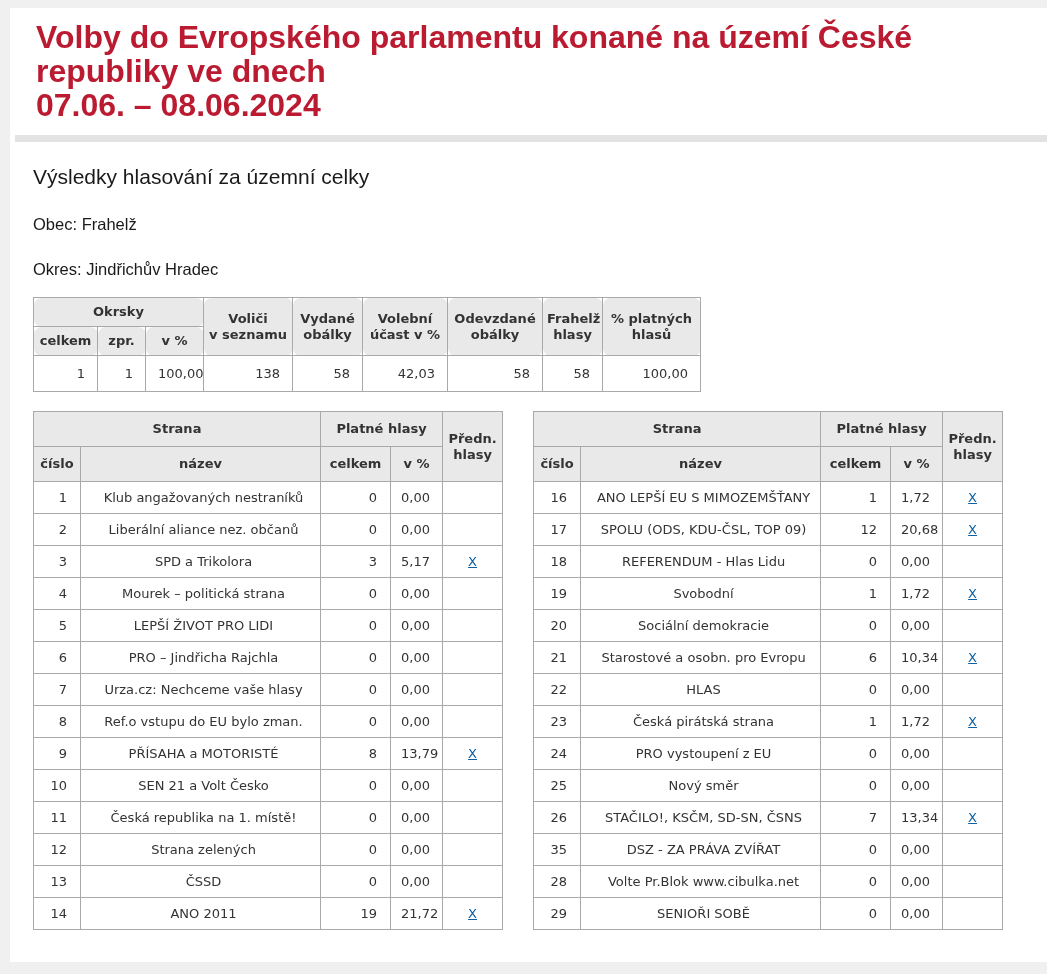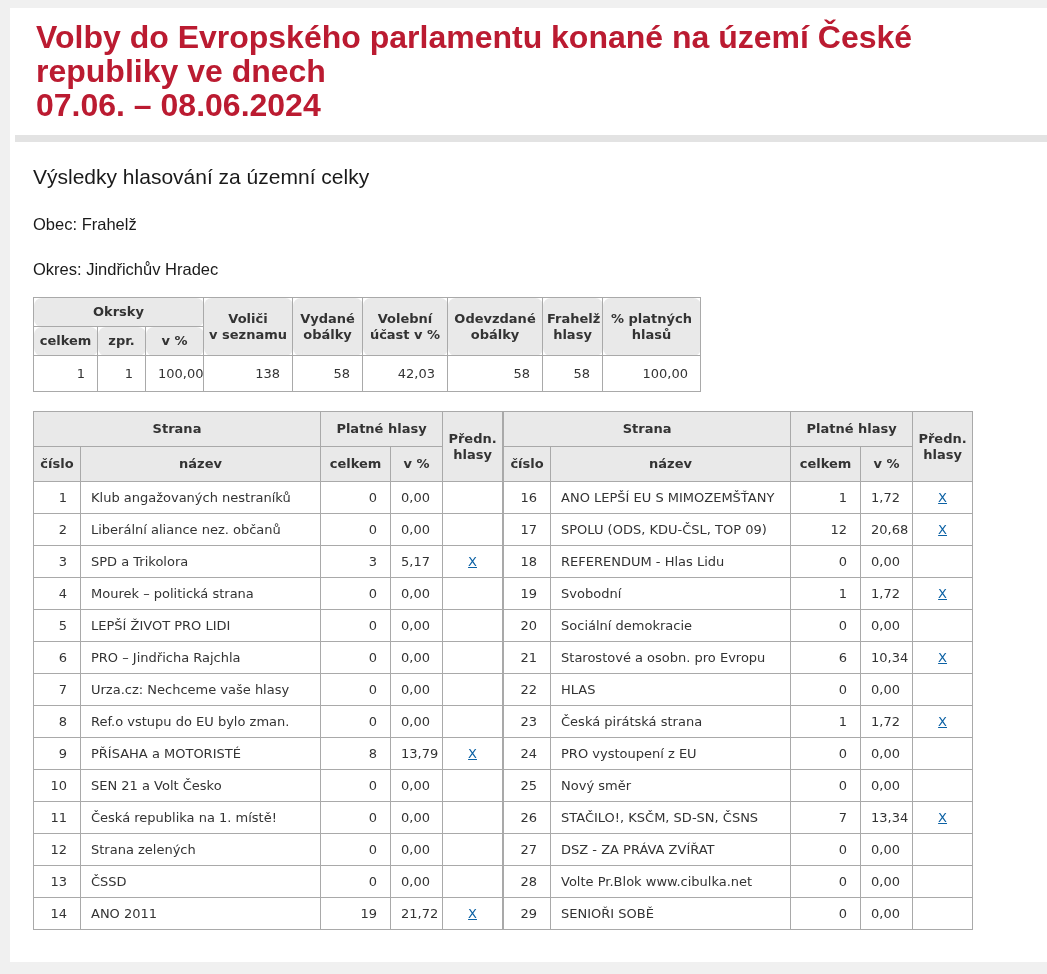--- a/index.html
+++ b/index.html
@@ -69,27 +69,28 @@
     color: #333;
     background: #fff;
   }
   
   .summary-table { margin: 18px 0 0 23px; width: 667px; }
   .summary-table th { padding: 6px 4px; border-radius: 8px; }
   .summary-table td { padding: 10px 12px; text-align: right; }
   
   .tables-row {
     display: flex;
+    gap: 30px;
     margin: 19px 0 0 23px;
   }
   .party-table { width: 470px; }
   .party-table th { padding: 9px 4px; }
   .party-table td { padding: 8px 10px; }
   .party-table td.cell-num { text-align: right; padding-right: 13px; }
-  .party-table td.cell-name { text-align: left; padding-right: 4px; white-space: nowrap; }
+  .party-table td.cell-name { text-align: center; padding-right: 4px; white-space: nowrap; }
   .party-table td.cell-predn { text-align: center; padding: 8px 4px; }
   a.predn-link {
     color: var(--link, #0b61a4);
     text-decoration: underline;
     font-size: 13px;
   }
 </style>
 </head>
 <body>
 
@@ -374,21 +375,21 @@
             <td class="cell-predn"></td>
           </tr>
           <tr>
             <td class="cell-num">26</td>
             <td class="cell-name">STAČILO!, KSČM, SD-SN, ČSNS</td>
             <td class="cell-num">7</td>
             <td class="cell-num">13,34</td>
             <td class="cell-predn"><a class="predn-link" href="#">X</a></td>
           </tr>
           <tr>
-            <td class="cell-num">27</td>
+            <td class="cell-num">35</td>
             <td class="cell-name">DSZ - ZA PRÁVA ZVÍŘAT</td>
             <td class="cell-num">0</td>
             <td class="cell-num">0,00</td>
             <td class="cell-predn"></td>
           </tr>
           <tr>
             <td class="cell-num">28</td>
             <td class="cell-name">Volte Pr.Blok www.cibulka.net</td>
             <td class="cell-num">0</td>
             <td class="cell-num">0,00</td>

